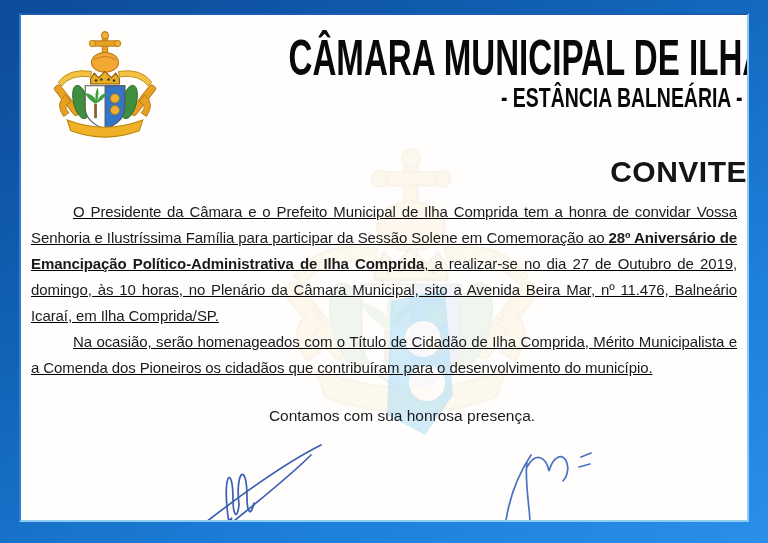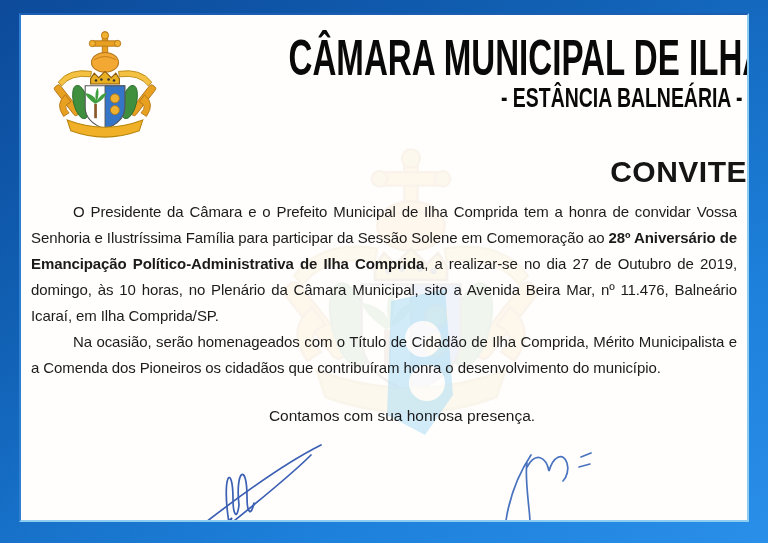--- a/index.html
+++ b/index.html
@@ -51,21 +51,21 @@
     display:inline-block;white-space:nowrap;
     font-weight:900;font-size:27px;line-height:1.1;color:#090909;
     transform:scale(0.72,1.05);transform-origin:center top;
     margin-top:4px;
   }
   
   .convite{
     text-align:right;font-weight:700;font-size:30px;color:#151515;
     margin-top:16px;letter-spacing:0.5px;
   }
-  .body-wrap{margin:10px 10px 0 10px;position:relative;z-index:2;}
+  .body-wrap{margin:10px 10px 0 10px;position:relative;z-index:2;text-decoration:underline;}
   .body-par{
     margin:0;text-align:justify;text-indent:42px;
     font-size:15px;line-height:26px;color:#1b1b1b;
     letter-spacing:-0.1px;
   }
   .body-par .b{font-weight:700;}
   .closing{
     text-align:center;font-size:15.5px;color:#1b1b1b;
     margin-top:26px;position:relative;z-index:2;padding-left:36px;
   }
@@ -143,21 +143,21 @@
         <div>
           <span class="subtitle-line">- ESTÂNCIA BALNEÁRIA -</span>
         </div>
       </div>
     </div>
 
     <div class="convite">CONVITE</div>
 
     <div class="body-wrap">
         <p class="body-par"><span>O Presidente da Câmara e o Prefeito Municipal de Ilha Comprida tem a honra de convidar Vossa Senhoria e Ilustríssima Família para participar da Sessão Solene em Comemoração ao </span><span class="b">28º Aniversário de Emancipação Político-Administrativa de Ilha Comprida</span><span>, a realizar-se no dia 27 de Outubro de 2019, domingo, às 10 horas, no Plenário da Câmara Municipal, sito a Avenida Beira Mar, nº 11.476, Balneário Icaraí, em Ilha Comprida/SP.</span></p>
-        <p class="body-par"><span>Na ocasião, serão homenageados com o Título de Cidadão de Ilha Comprida, Mérito Municipalista e a Comenda dos Pioneiros os cidadãos que contribuíram honra o desenvolvimento do município.</span></p>
+        <p class="body-par"><span>Na ocasião, serão homenageados com o Título de Cidadão de Ilha Comprida, Mérito Municipalista e a Comenda dos Pioneiros os cidadãos que contribuíram para o desenvolvimento do município.</span></p>
       </div>
 
     <div class="closing">Contamos com sua honrosa presença.</div>
 
     <div class="sig-area">
       <svg class="sig-scribble-left" width="185" height="118" viewBox="0 0 185 118">
         <g fill="none" stroke="#3b5fb3" stroke-width="1.7" stroke-linecap="round">
           <path d="M8,110 C40,84 110,28 162,2"></path>
           <path d="M30,114 C62,88 122,42 152,12"></path>
           <path d="M70,80 C62,30 74,20 74,56 C74,72 78,78 80,62 C76,28 88,18 88,54 C88,70 92,74 95,60"></path>

